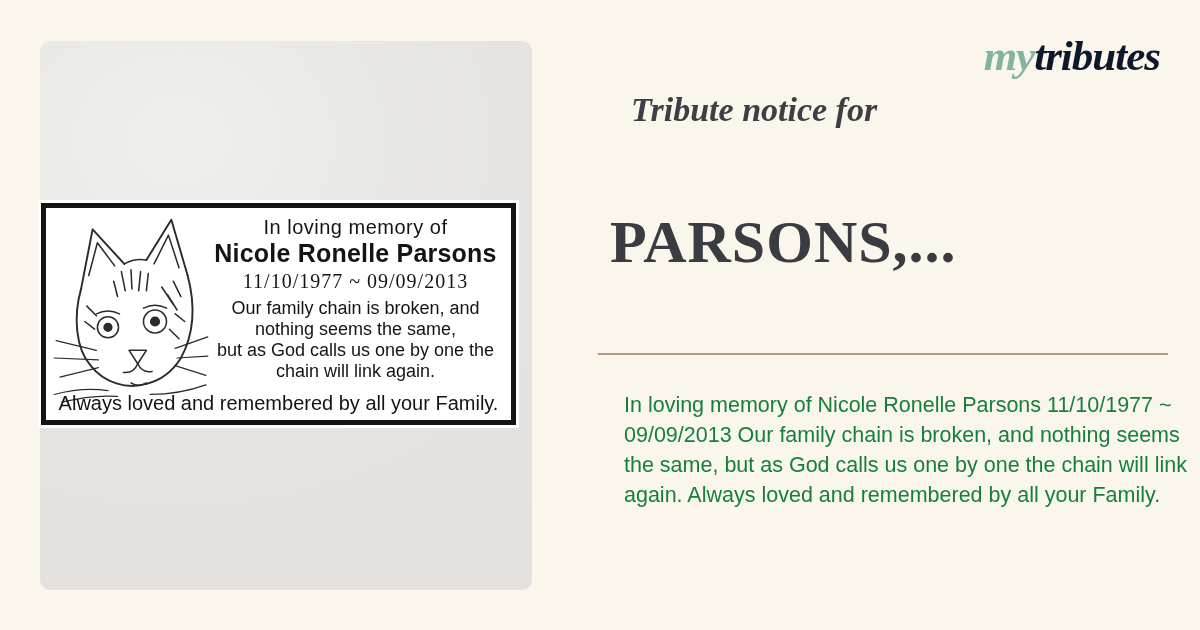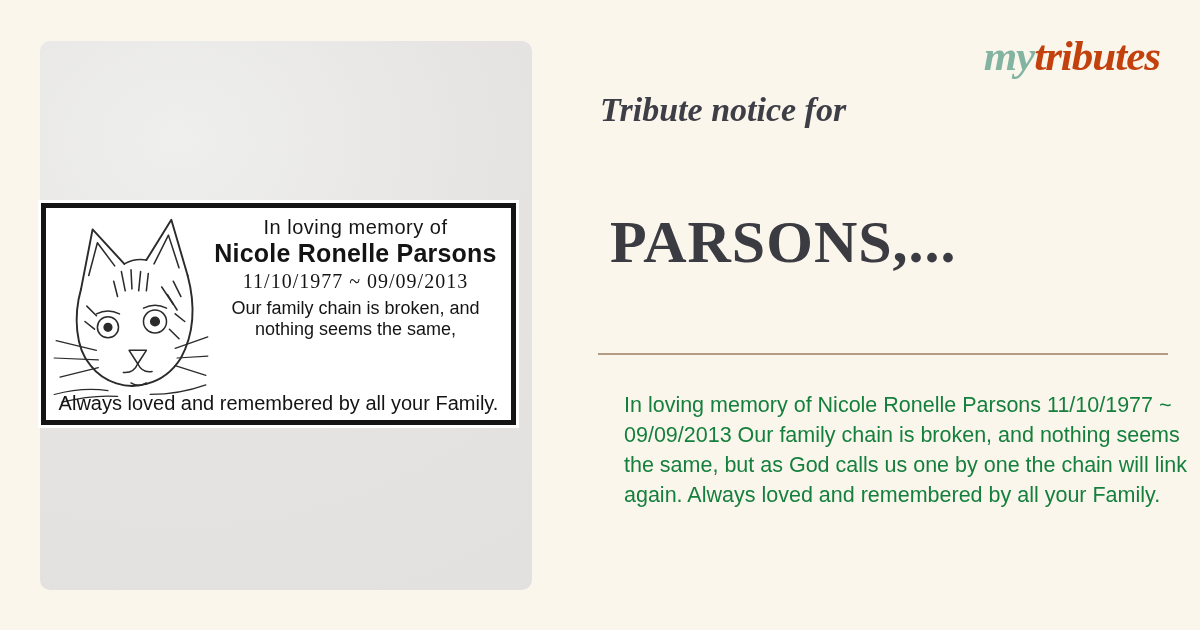--- a/index.html
+++ b/index.html
@@ -44,24 +44,24 @@
   }
 
   
   .logo{
     position:absolute; top:34px; right:40px;
     font-family:"Liberation Serif", serif;
     font-style:italic; font-weight:bold;
     font-size:43px; line-height:1; letter-spacing:-1px;
   }
   .logo-my   { color:#83b3a1; }
-  .logo-rest { color:#c2410c; }
+  .logo-rest { color:#0f172a; }
 
   .eyebrow{
-    position:absolute; left:600px; top:89px;
+    position:absolute; left:631px; top:89px;
     font-family:"Liberation Serif", serif;
     font-style:italic; font-weight:bold;
     font-size:34px; line-height:1.25;
     color:#3e3e46;
   }
   .title{
     position:absolute; left:598px; top:212px;
     font-family:"Liberation Serif", serif;
     font-weight:bold; font-size:60px; line-height:1;
     letter-spacing:1px; color:#3b3b42;margin-left:12px;
@@ -137,20 +137,22 @@
         <path d="M100,188 Q130,188 158,178" stroke-width="1.3"></path>
       </svg>
 
       <div class="notice-text">
         <div class="n-intro">In loving memory of</div>
         <div class="n-name">Nicole Ronelle Parsons</div>
         <div class="n-dates">11/10/1977 ~ 09/09/2013</div>
         <div class="n-poem">
           <div>Our family chain is broken, and</div>
           <div>nothing seems the same,</div>
+          <div>but as God calls us one by one the</div>
+          <div>chain will link again.</div>
         </div>
       </div>
       <div class="n-footer">Always loved and remembered by all your Family.</div>
     </div>
   </figure>
 
   <div class="logo">
     <span class="logo-my">my</span><span class="logo-rest">tributes</span>
   </div>
 

